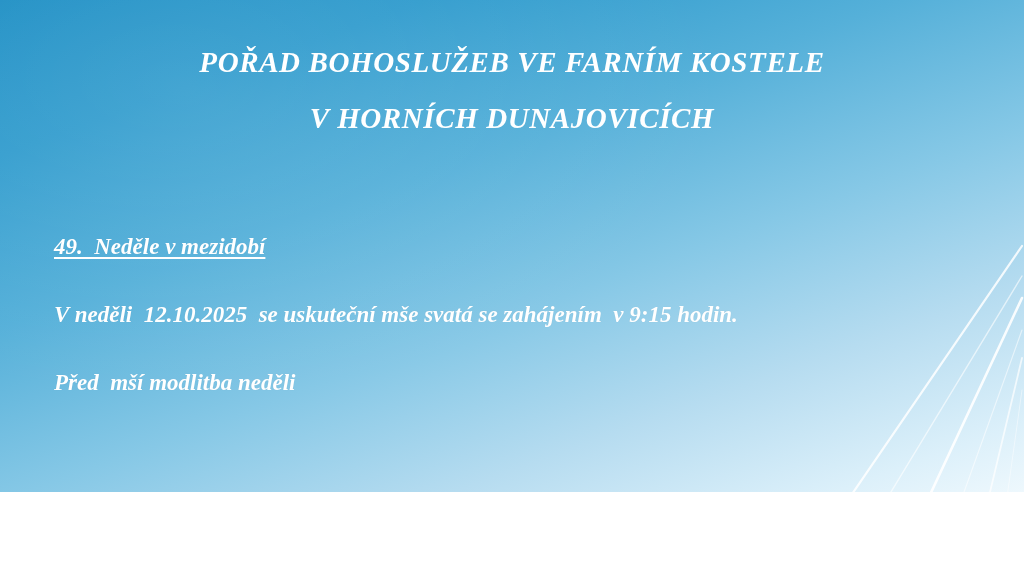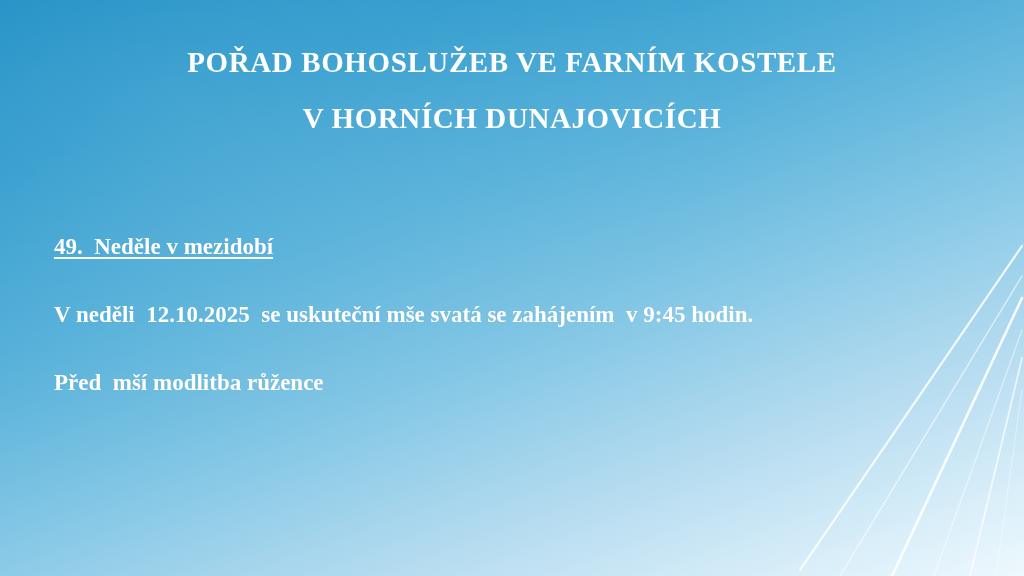--- a/index.html
+++ b/index.html
@@ -8,23 +8,24 @@
   }
   body {
     width: 1024px;
     height: 576px;
     overflow: hidden;
     font-family: "Liberation Serif", serif;
   }
   .slide {
     position: relative;
     width: 1024px;
-    height: 576px;
+    height: 492px;
     overflow: hidden;
     background: linear-gradient(160deg, #1c8ec4 0%, #2f9bcd 18%, #55b0d9 38%, #86c8e6 58%, #b6dcf0 76%, #dcf0fa 92%, #eef8fd 100%);
+    font-style: italic;
   }
   .slide::before {
     content: "";
     position: absolute;
     left: 0; top: 0; right: 0; bottom: 0;
     background: radial-gradient(ellipse 900px 520px at 18% 18%, rgba(255,255,255,0.10) 0%, rgba(255,255,255,0.0) 60%);
     pointer-events: none;
   }
   .streaks {
     position: absolute;
@@ -90,17 +91,17 @@
     </g>
   </svg>
 
   <div class="title-block">
     <p class="title-line">POŘAD  BOHOSLUŽEB VE FARNÍM KOSTELE</p>
     <p class="title-line second">V HORNÍCH DUNAJOVICÍCH</p>
   </div>
 
   <div class="body-block">
     <p class="body-line underline">49.  Neděle v mezidobí</p>
-    <p class="body-line">V neděli  12.10.2025  se uskuteční mše svatá se zahájením  v 9:45 hodin.</p>
-    <p class="body-line">Před  mší modlitba růžence</p>
+    <p class="body-line">V neděli  12.10.2025  se uskuteční mše svatá se zahájením  v 9:15 hodin.</p>
+    <p class="body-line">Před  mší modlitba neděli</p>
   </div>
 
 </div>
 
 </body></html>

